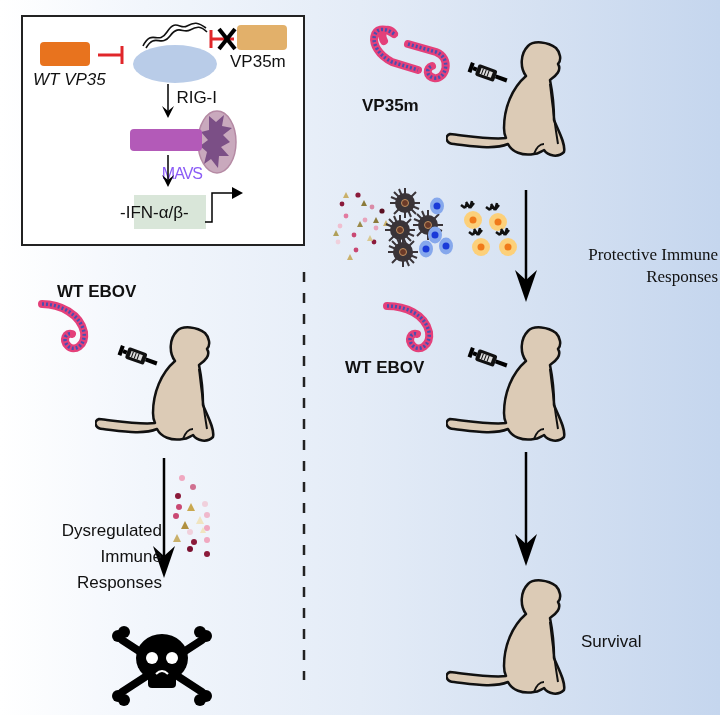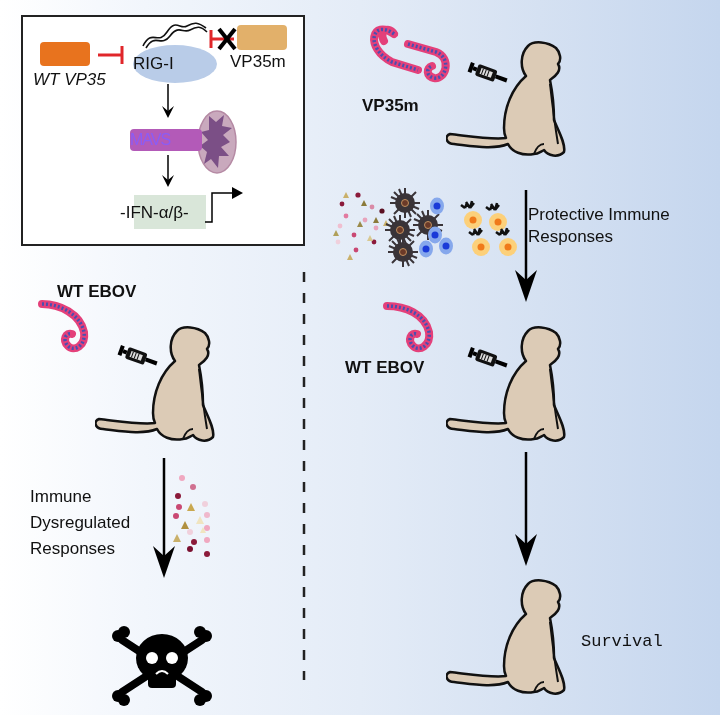--- a/index.html
+++ b/index.html
@@ -4,21 +4,21 @@
 <style>
   html,body{margin:0;padding:0;}
   body{width:720px;height:715px;position:relative;overflow:hidden;
     font-family:"Liberation Sans",sans-serif;
     background:linear-gradient(90deg,#ffffff 0%,#f2f6fc 20%,#e4ecf7 50%,#d5e1f2 75%,#c5d6ee 100%);}
   .abs{position:absolute;}
   .inset{left:21px;top:15px;width:284px;height:231px;background:#fff;border:2px solid #222;box-sizing:border-box;}
   .lbl{position:absolute;color:#111;white-space:nowrap;}
   .reg{font-size:17px;}
   .bold{font-weight:bold;font-size:17px;}
-  .center{text-align:left;}
+  .center{text-align:right;margin-top:34px;}
   svg{position:absolute;overflow:visible;}
 </style>
 </head>
 <body>
 
 <div class="abs inset"></div>
 
 <div class="abs" style="left:40px;top:42px;width:50px;height:24px;background:#e8731e;border-radius:4px;"></div>
 <div class="lbl reg" style="left:33px;top:70px;font-style:italic;">WT VP35</div>
 
@@ -179,21 +179,21 @@
         <circle r="3.5" fill="#f07a1a"></circle>
         <path d="M-8-12 L-6-17 M-12-15 L-8-12 M-3-12 L-1-19 M-3-12 L-7-18 M-3-12 L1-17" stroke="#111" stroke-width="2.5"></path>
       </g>
   </g>
 </svg>
 
 <svg style="left:514px;top:190px;" width="24" height="114">
   <line x1="12" y1="0" x2="12" y2="100" stroke="#000" stroke-width="2.5"></line>
   <path d="M1 80 L12 112 L23 80 L12 90 Z" fill="#000"></path>
 </svg>
-<div class="lbl reg center" style="left:528px;top:204px;width:190px;line-height:22px;">
+<div class="lbl reg center" style="left:528px;top:210px;width:190px;line-height:22px;font-family:Liberation Serif, serif;">
   <div>Protective Immune</div>
   <div>Responses</div>
 </div>
 
 <svg style="left:385px;top:300px;" width="60" height="62">
   <path d="M2 6 C20 6,40 14,44 32 C46 46,34 52,28 46 C22 40,26 32,32 34" stroke="#e4407a" stroke-width="8" fill="none" stroke-linecap="round"></path>
   <path d="M2 6 C20 6,40 14,44 32 C46 46,34 52,28 46 C22 40,26 32,32 34" stroke="#4a4fb0" stroke-width="3.5" fill="none" stroke-dasharray="2 2"></path>
 </svg>
 <div class="lbl bold" style="left:345px;top:358px;">WT EBOV</div>
 <svg style="left:466px;top:348px;" width="46" height="22">
@@ -213,21 +213,21 @@
   </svg>
 
 <svg style="left:514px;top:452px;" width="24" height="116">
   <line x1="12" y1="0" x2="12" y2="102" stroke="#000" stroke-width="2.5"></line>
   <path d="M1 82 L12 114 L23 82 L12 92 Z" fill="#000"></path>
 </svg>
 
 <svg style="left:446px;top:578px;" width="130" height="120">
     <use href="#macaque"></use>
   </svg>
-<div class="lbl reg" style="left:581px;top:632px;font-family:Liberation Mono, monospace;">Survival</div>
+<div class="lbl reg" style="left:581px;top:632px;">Survival</div>
 
 <svg style="left:300px;top:272px;" width="8" height="410">
   <line x1="4" y1="0" x2="4" y2="408" stroke="#222" stroke-width="2.5" stroke-dasharray="10 11"></line>
 </svg>
 
 <div class="lbl bold" style="left:57px;top:282px;">WT EBOV</div>
 <svg style="left:40px;top:300px;" width="60" height="62">
   <path d="M2 4 C20 4,40 14,44 32 C46 46,34 52,28 46 C22 40,26 32,32 34" stroke="#e4407a" stroke-width="8" fill="none" stroke-linecap="round"></path>
   <path d="M2 4 C20 4,40 14,44 32 C46 46,34 52,28 46 C22 40,26 32,32 34" stroke="#4a4fb0" stroke-width="3.5" fill="none" stroke-dasharray="2 2"></path>
 </svg>
@@ -245,22 +245,22 @@
 </svg>
 <svg style="left:95px;top:325px;" width="130" height="120">
     <use href="#macaque"></use>
   </svg>
 
 <svg style="left:152px;top:458px;" width="24" height="122">
   <line x1="12" y1="0" x2="12" y2="110" stroke="#000" stroke-width="2.5"></line>
   <path d="M1 88 L12 120 L23 88 L12 98 Z" fill="#000"></path>
 </svg>
 <div class="lbl reg center" style="left:30px;top:484px;width:132px;line-height:26px;">
+  <div>Dysregulated</div>
   <div>Immune</div>
-  <div>Dysregulated</div>
   <div>Responses</div>
 </div>
 <svg style="left:170px;top:470px;" width="50" height="100">
   <circle cx="12" cy="8" r="3" fill="#f0a8c0"></circle>
     <circle cx="23" cy="17" r="3" fill="#d07090"></circle>
   <circle cx="8" cy="26" r="3" fill="#8b1a3a"></circle>
     <circle cx="35" cy="34" r="3" fill="#f0d0dc"></circle>
   <circle cx="9" cy="37" r="3" fill="#c94873"></circle>
     <circle cx="6" cy="46" r="3" fill="#c94873"></circle>
   <circle cx="37" cy="45" r="3" fill="#f0b8cc"></circle>

